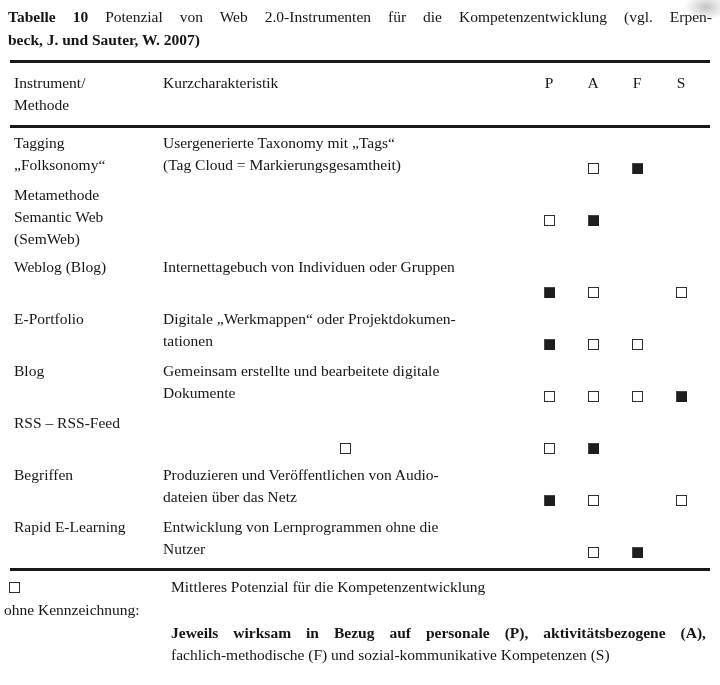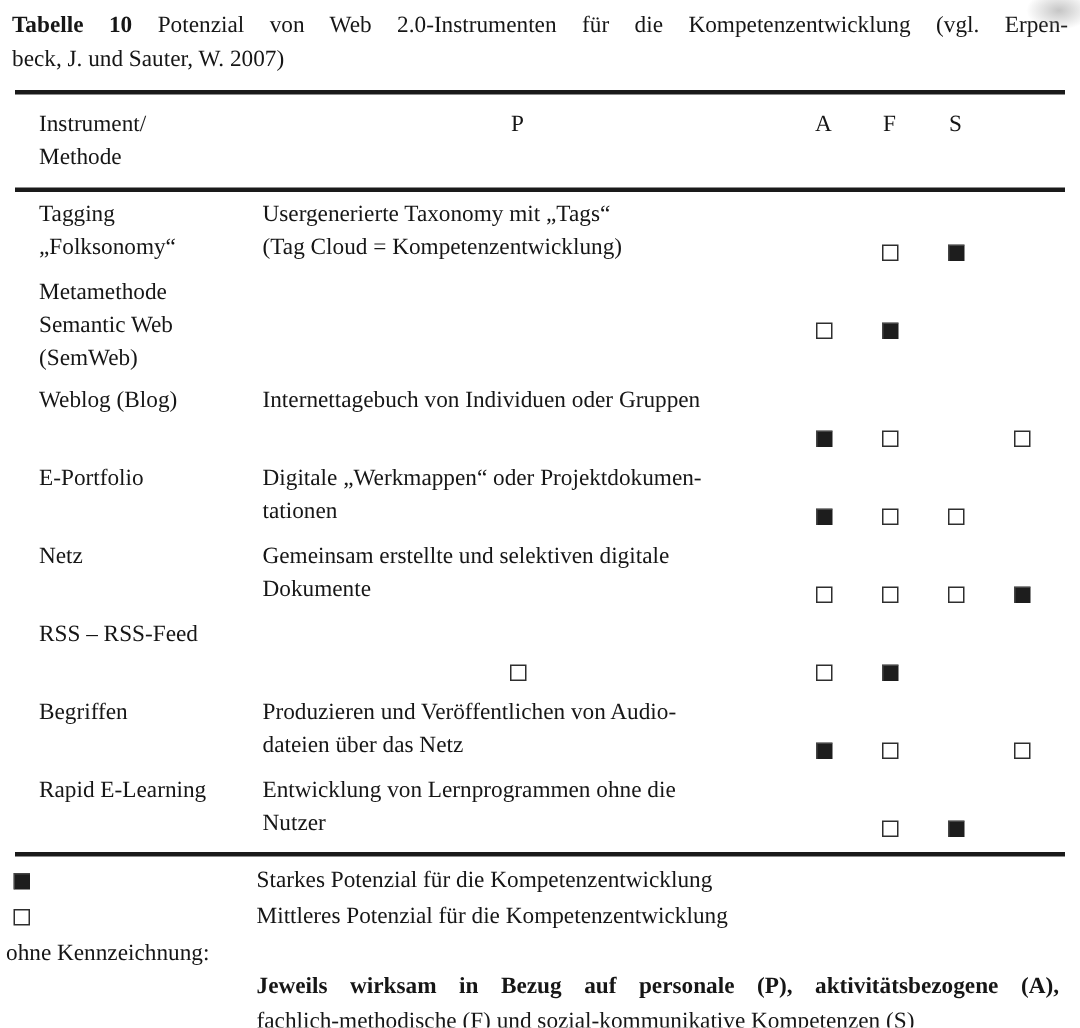--- a/index.html
+++ b/index.html
@@ -13,32 +13,32 @@
     overflow: hidden;
   }
   .smudge {
     position: absolute; top: -6px; right: -8px; width: 44px; height: 26px;
     background: radial-gradient(ellipse at center, rgba(150,150,150,.55), rgba(150,150,150,0) 70%);
     pointer-events: none;
   }
   .caption { margin: 5px 8px 9px 8px; line-height: 23px; }
   .caption .tl1 { display: block; text-align: justify; text-align-last: justify; }
   .caption b { font-weight: bold; }
-  .caption .tl2 { display: block; }
+  .caption .tl2 { display: block; font-weight: bold; }
   .rule { height: 3px; background: #1a1a1a; margin: 0 10px; }
   .thead, .trow {
     display: grid;
     grid-template-columns: 149px 364px 44px 44px 44px 44px;
     padding-left: 14px; padding-right: 3px;
     line-height: 22px;
     align-items: start;
   }
   .thead { padding-top: 9px; padding-bottom: 9px; }
   .thead .ch { text-align: center; }
-  .pre { white-space: pre-line; margin-left: 12px; }
+  .pre { white-space: pre-line; }
   .tbody { padding-top: 4px; }
   .trow { margin-bottom: 6px; min-height: 46px; }
   .cm {
     height: 46px; box-sizing: border-box;
     display: flex; align-items: flex-end; justify-content: center;
     padding-bottom: 4px;
   }
   .sq { display: inline-block; width: 11px; height: 11px; box-sizing: border-box; }
   .sq.filled { background: #1d1d1d; box-shadow: inset 1px 1px 0 rgba(120,120,120,.45); }
   .sq.empty  { background: #fff; border: 1.7px solid #2e2e2e; }
@@ -56,34 +56,35 @@
 <p class="caption">
   <span class="tl1"><b>Tabelle 10</b> <span>Potenzial von Web 2.0-Instrumenten für die Kompetenzentwicklung (vgl. Erpen-</span></span>
   <span class="tl2">beck, J. und Sauter, W. 2007)</span>
 </p>
 
 <div class="rule"></div>
 
 <div class="thead">
   <div class="c1 pre">Instrument/
 Methode</div>
+  <div class="c2">Kurzcharakteristik</div>
   <div class="ch">P</div>
   <div class="ch">A</div>
   <div class="ch">F</div>
   <div class="ch">S</div>
 </div>
 
 <div class="rule"></div>
 
 <div class="tbody">
   <div class="trow">
     <div class="c1 pre">Tagging
 „Folksonomy“</div>
     <div class="c2 pre">Usergenerierte Taxonomy mit „Tags“
-(Tag Cloud = Kompetenzentwicklung)</div>
+(Tag Cloud = Markierungsgesamtheit)</div>
     <div class="cm m-P"></div>
     <div class="cm m-A">
         <span class="sq empty"></span>
       </div>
     <div class="cm m-F">
         <span class="sq filled"></span>
       </div>
     <div class="cm m-S"></div>
   </div>
 
@@ -126,22 +127,22 @@
     <div class="cm m-A">
         <span class="sq empty"></span>
       </div>
     <div class="cm m-F">
         <span class="sq empty"></span>
       </div>
     <div class="cm m-S"></div>
   </div>
 
   <div class="trow">
-    <div class="c1 pre">Netz</div>
-    <div class="c2 pre">Gemeinsam erstellte und selektiven digitale
+    <div class="c1 pre">Blog</div>
+    <div class="c2 pre">Gemeinsam erstellte und bearbeitete digitale
 Dokumente</div>
     <div class="cm m-P">
         <span class="sq empty"></span>
       </div>
     <div class="cm m-A">
         <span class="sq empty"></span>
       </div>
     <div class="cm m-F">
         <span class="sq empty"></span>
       </div>
@@ -191,26 +192,20 @@
     <div class="cm m-F">
         <span class="sq filled"></span>
       </div>
     <div class="cm m-S"></div>
   </div>
 </div>
 
 <div class="rule"></div>
 
 <div class="legend">
-  <div class="lgrow">
-    <div class="lg-label"><span class="sq filled"></span></div>
-    <div class="lg-text">
-        <div>Starkes Potenzial für die Kompetenzentwicklung</div>
-      </div>
-  </div>
 
   <div class="lgrow">
     <div class="lg-label"><span class="sq empty"></span></div>
     <div class="lg-text">
         <div>Mittleres Potenzial für die Kompetenzentwicklung</div>
       </div>
   </div>
 
   <div class="lgrow">
     <div class="lg-label">ohne Kennzeichnung:</div>

